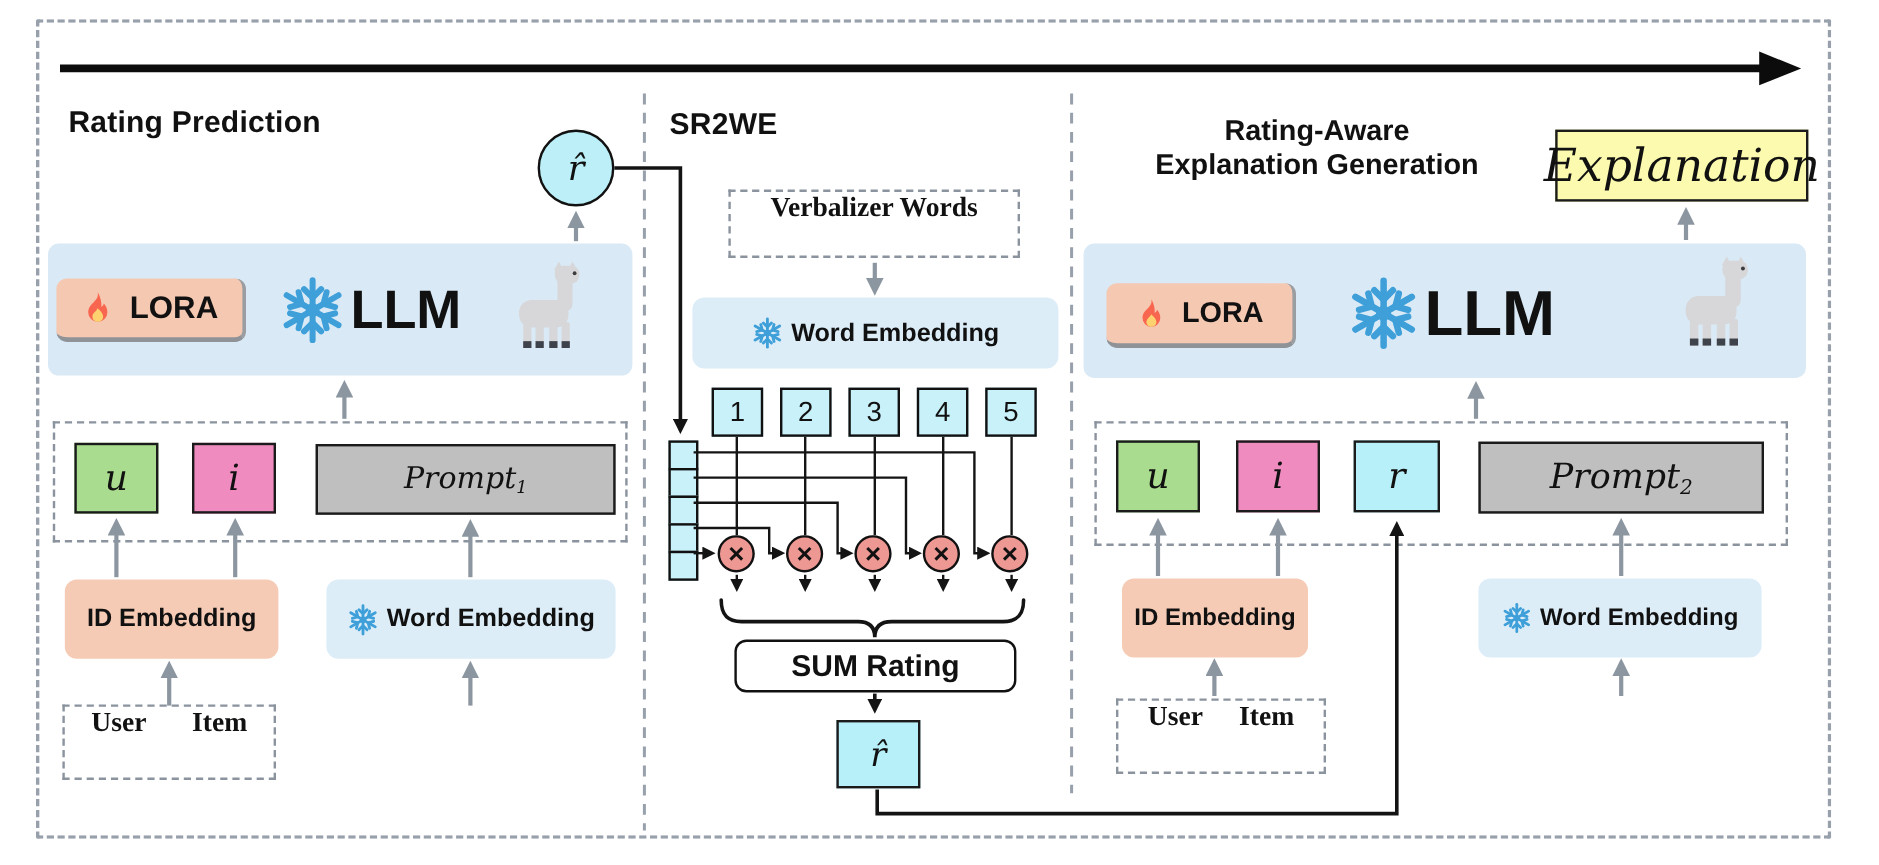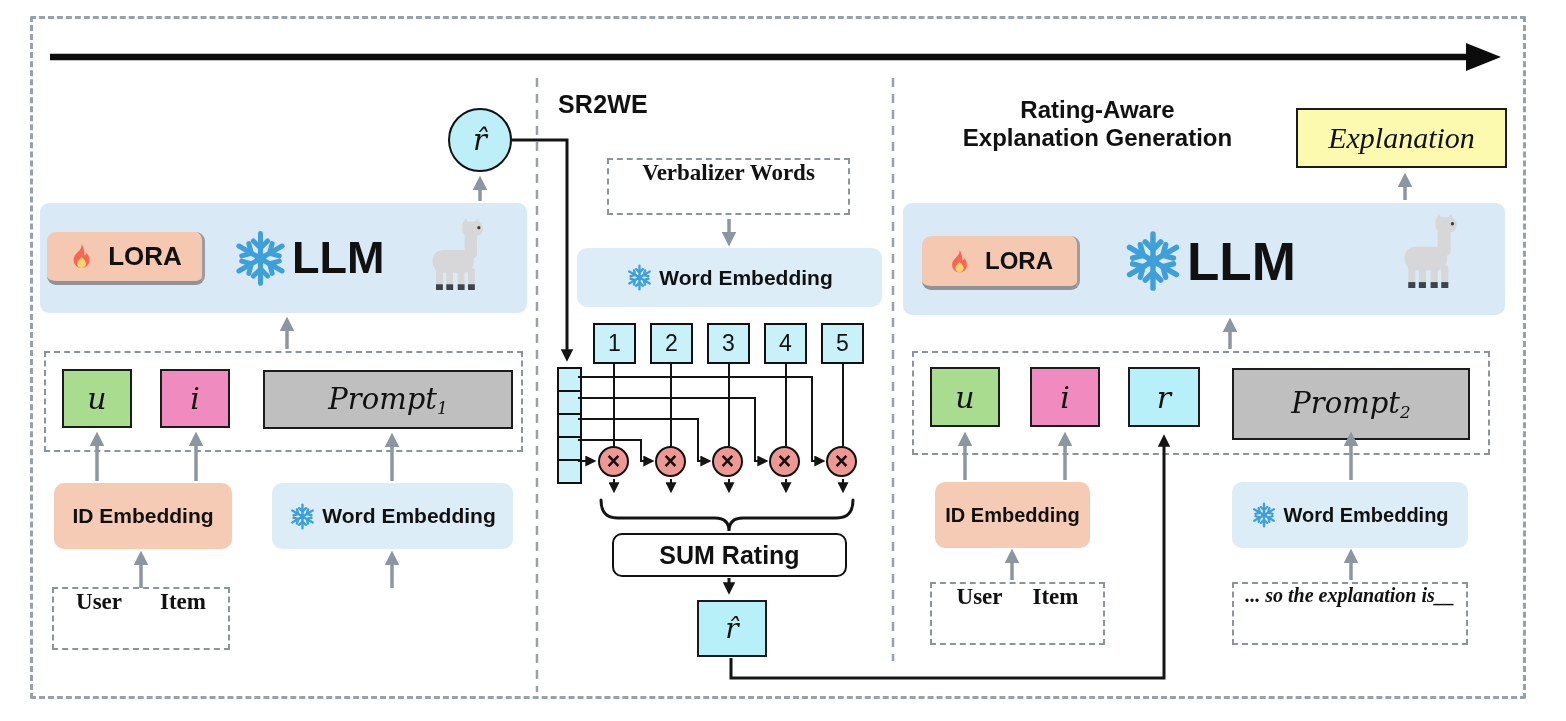--- a/index.html
+++ b/index.html
@@ -82,20 +82,21 @@
         <rect x="16" y="58" width="6" height="5" fill="#3E434B"></rect>
         <rect x="26" y="58" width="6" height="5" fill="#3E434B"></rect>
         <rect x="35" y="58" width="6" height="5" fill="#3E434B"></rect>
         <circle cx="44.5" cy="8.5" r="1.4" fill="#3c3c3c"></circle>
       </symbol>
     </defs>
   </svg>
 
   <div class="abs outer-border" style="left:30px;top:16px;width:1496px;height:683px;"></div>
 
+  <div class="abs sec-title" style="left:57px;top:88px;">Rating Prediction</div>
 
   <div class="abs llmbox" style="left:40px;top:203px;width:487px;height:110px;"></div>
 
   <div class="abs lora" style="left:47px;top:232px;width:158px;height:53px;">
     <svg width="29" height="29">
         <use href="#sym-fire" xlink:href="#sym-fire"></use>
       </svg>
     <span class="txt">LORA</span>
   </div>
 
@@ -118,21 +119,21 @@
 
   <div class="abs dashbox" style="left:44px;top:351px;width:479px;height:101px;"></div>
 
   <div class="abs tokbox" style="left:62px;top:369px;width:70px;height:59px;background:#A9DC8E;">
     <span class="mathit" style="font-size:30px;">u</span>
   </div>
   <div class="abs tokbox" style="left:160px;top:369px;width:70px;height:59px;background:#F08BBF;">
     <span class="mathit" style="font-size:30px;">i</span>
   </div>
   <div class="abs tokbox" style="left:263px;top:370px;width:250px;height:59px;background:#BFBFBF;">
-    <span class="mathit" style="font-size:29px;"><span>Prompt</span><span class="sub">1</span></span>
+    <span class="mathit" style="font-size:25px;"><span>Prompt</span><span class="sub">1</span></span>
   </div>
 
   <div class="abs emb id-emb" style="left:54px;top:483px;width:178px;height:66px;">
     <span class="txt">ID Embedding</span>
   </div>
   <div class="abs emb wd-emb" style="left:272px;top:483px;width:241px;height:66px;">
     <svg width="27" height="27">
         <use href="#sym-flake" xlink:href="#sym-flake"></use>
       </svg>
     <span class="txt">Word Embedding</span>
@@ -203,21 +204,21 @@
   <div class="abs tokbox" style="left:697px;top:600px;width:70px;height:57px;background:#B7F0F8;">
     <span class="mathit" style="font-size:28px;">r̂</span>
   </div>
 
   <div class="abs titleR" style="left:925px;top:96px;width:345px;">
     <div>Rating-Aware</div>
     <div>Explanation Generation</div>
   </div>
 
   <div class="abs tokbox" style="left:1296px;top:108px;width:211px;height:60px;background:#FBFAAF;">
-    <span class="mathit" style="font-size:30px;font-family:Liberation Serif, serif;">Explanation</span>
+    <span class="mathit" style="font-size:38px;">Explanation</span>
   </div>
 
   <div class="abs llmbox" style="left:903px;top:203px;width:602px;height:112px;"></div>
 
   <div class="abs lora" style="left:922px;top:236px;width:158px;height:54px;">
     <svg width="27" height="27">
         <use href="#sym-fire" xlink:href="#sym-fire"></use>
       </svg>
     <span class="txt" style="font-size:24px;">LORA</span>
   </div>
@@ -239,40 +240,37 @@
 
   <div class="abs tokbox" style="left:930px;top:367px;width:70px;height:60px;background:#A9DC8E;">
     <span class="mathit" style="font-size:30px;">u</span>
   </div>
   <div class="abs tokbox" style="left:1030px;top:367px;width:70px;height:60px;background:#F08BBF;">
     <span class="mathit" style="font-size:30px;">i</span>
   </div>
   <div class="abs tokbox" style="left:1128px;top:367px;width:72px;height:60px;background:#B7F0F8;">
     <span class="mathit" style="font-size:30px;">r</span>
   </div>
-  <div class="abs tokbox" style="left:1232px;top:368px;width:238px;height:72px;background:#BFBFBF;">
+  <div class="abs tokbox" style="left:1232px;top:368px;width:238px;height:60px;background:#BFBFBF;">
     <span class="mathit" style="font-size:29px;"><span>Prompt</span><span class="sub">2</span></span>
   </div>
 
   <div class="abs emb id-emb" style="left:935px;top:482px;width:155px;height:66px;">
     <span class="txt" style="font-size:20px;">ID Embedding</span>
   </div>
   <div class="abs emb wd-emb" style="left:1232px;top:482px;width:236px;height:66px;">
     <svg width="26" height="26">
         <use href="#sym-flake" xlink:href="#sym-flake"></use>
       </svg>
     <span class="txt" style="font-size:20px;">Word Embedding</span>
   </div>
 
   <div class="abs dashbox" style="left:930px;top:582px;width:175px;height:63px;gap:30px;">
     <span class="serifb">User</span>
     <span class="serifb">Item</span>
-  </div>
-  <div class="abs dashbox" style="left:1232px;top:582px;width:236px;height:63px;">
-    <span class="serifbi" style="font-size:20px;">... so the explanation is__</span>
   </div>
 
   <svg class="overlay" width="1566" height="721">
     <defs>
       <marker id="mg" viewBox="0 0 10 10" refX="7" refY="5" markerWidth="4.2" markerHeight="4.2" orient="auto-start-reverse">
         <path d="M0 0L10 5L0 10z" fill="#8C96A0"></path>
       </marker>
       <marker id="mb" viewBox="0 0 10 10" refX="7" refY="5" markerWidth="4.2" markerHeight="4.2" orient="auto-start-reverse">
         <path d="M0 0L10 5L0 10z" fill="#141414"></path>
       </marker>

